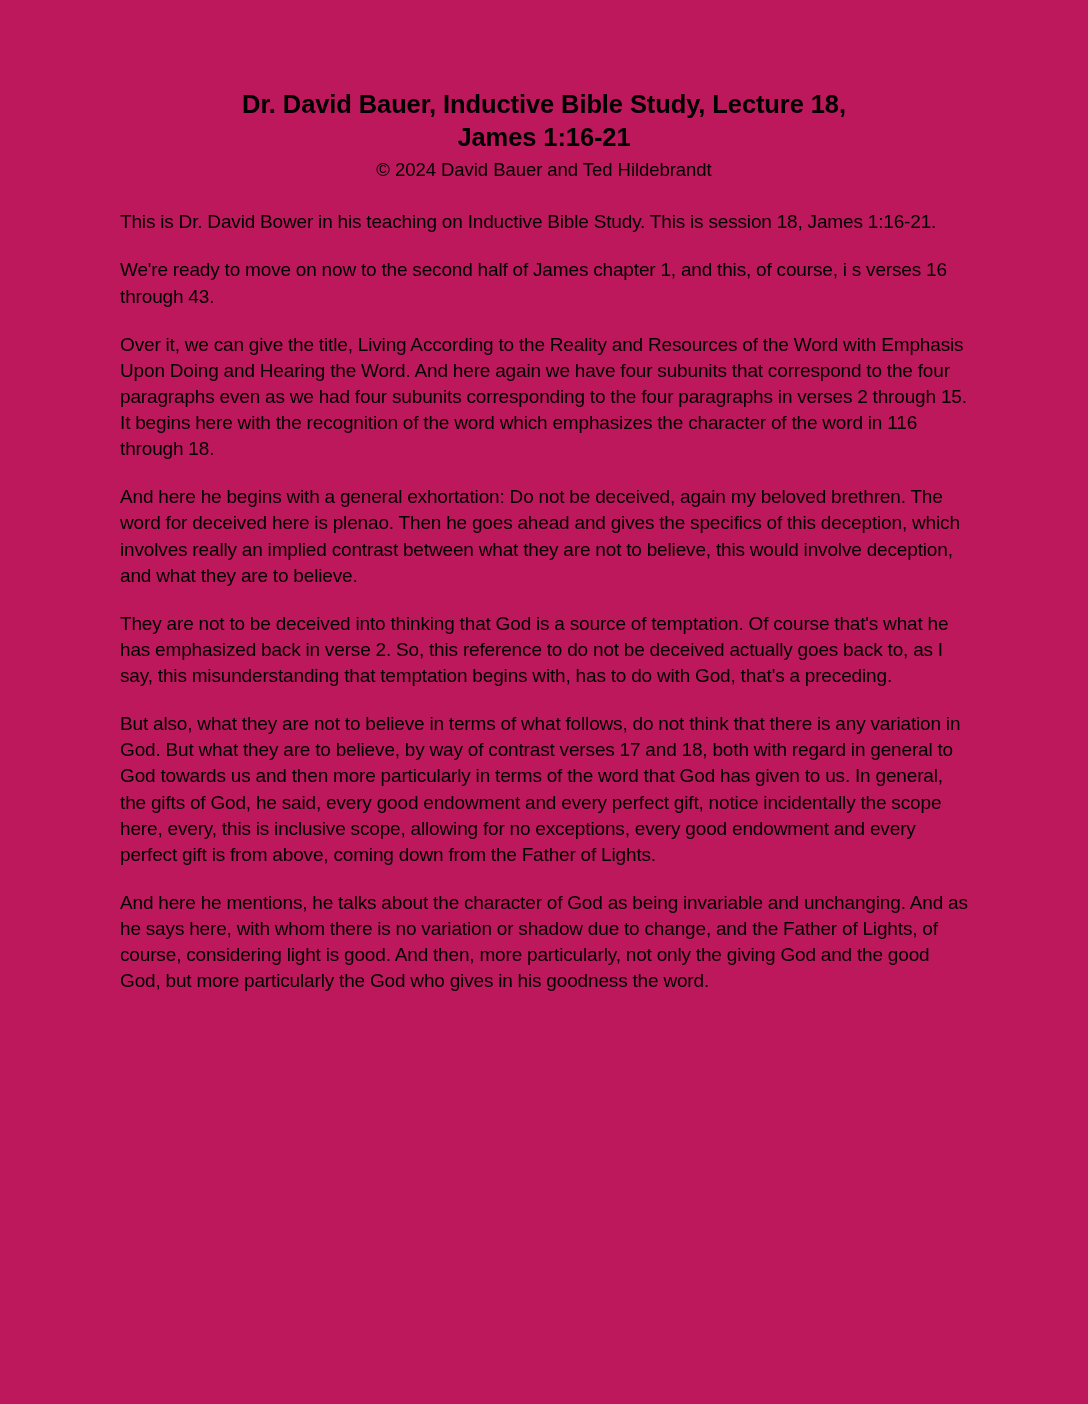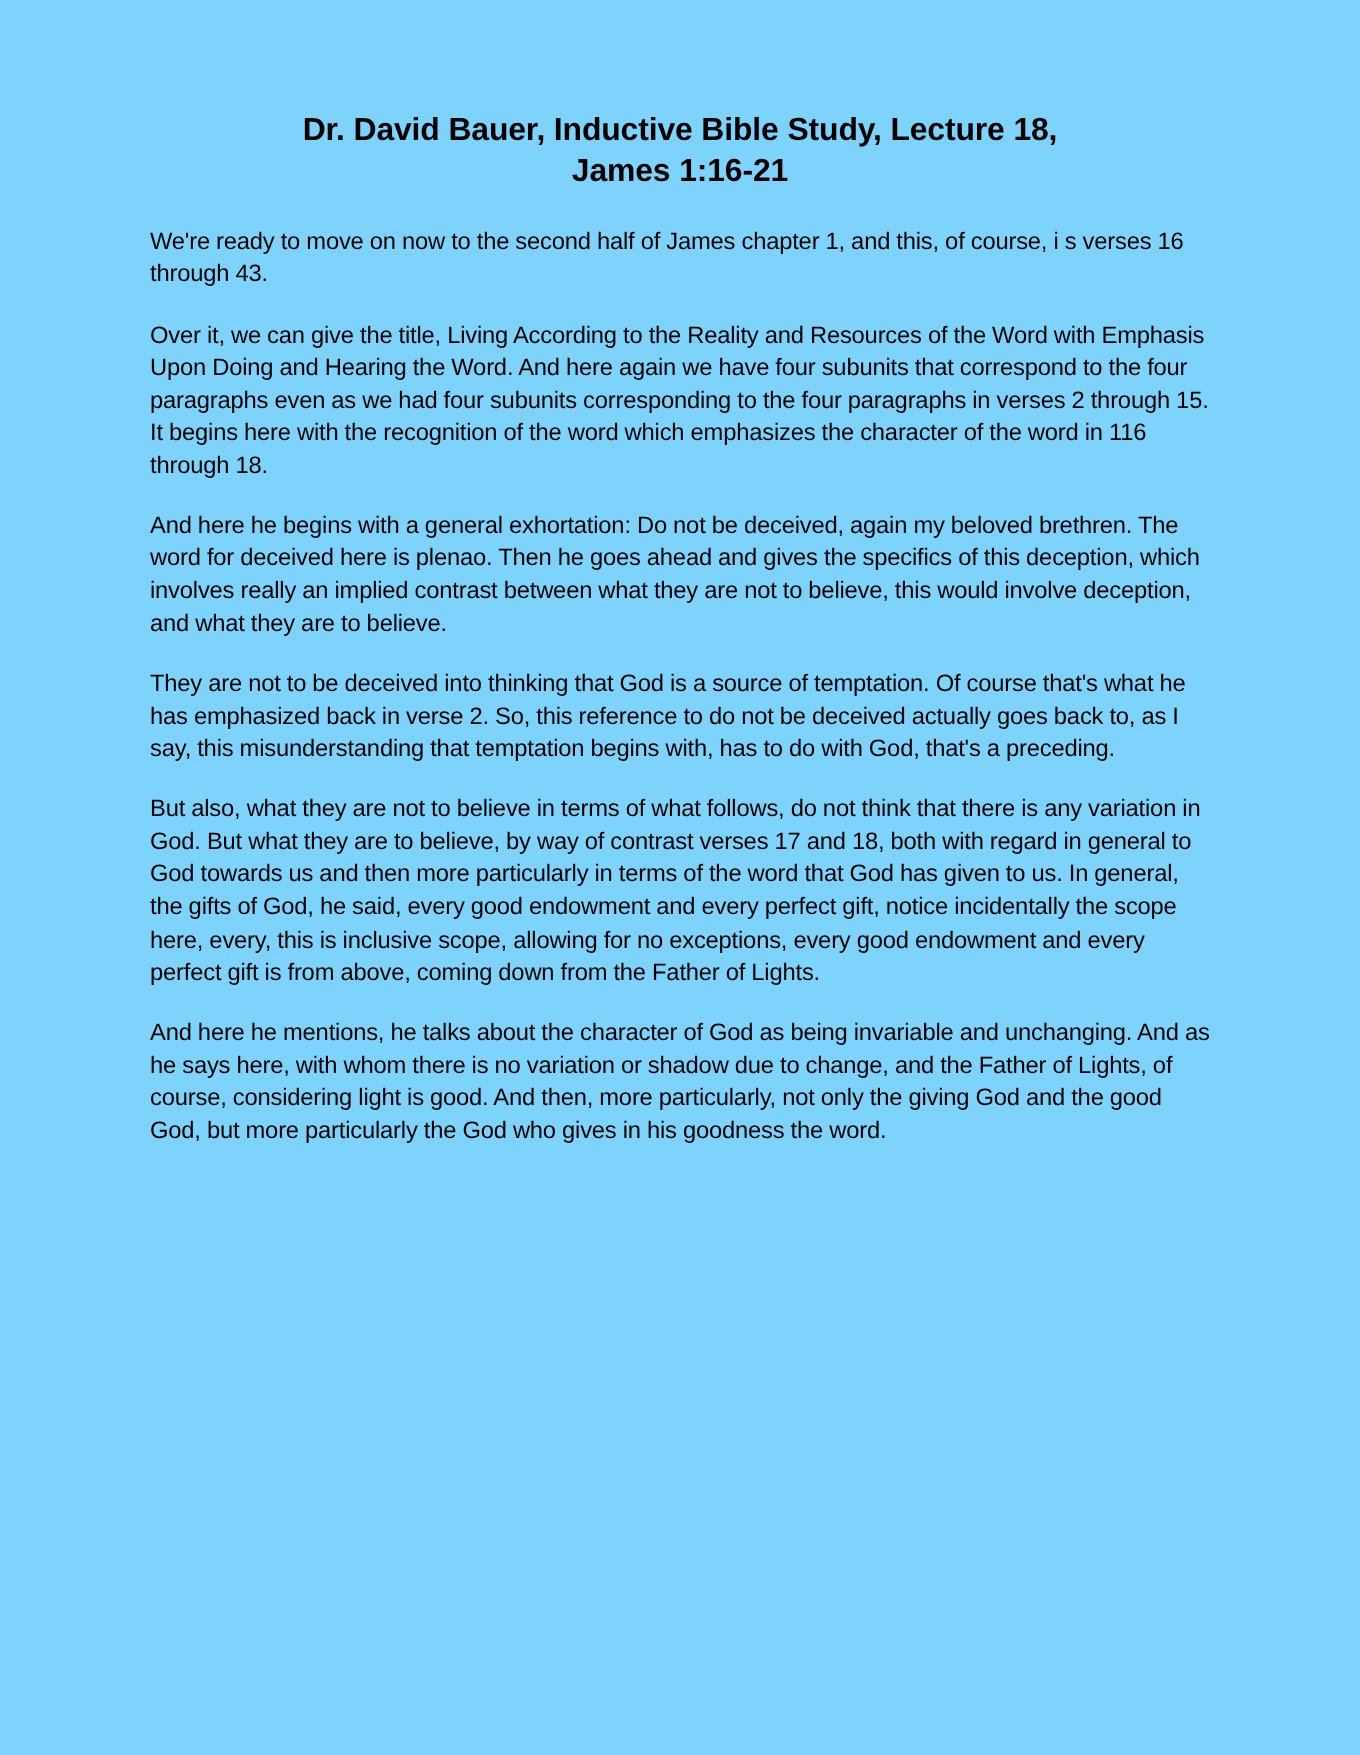--- a/index.html
+++ b/index.html
@@ -13,21 +13,21 @@
     font-family: "Liberation Sans", sans-serif;
     color: #000000;
     overflow: hidden;
   }
   .page {
     position: relative;
     width: 1088px;
     height: 1404px;
     box-sizing: border-box;
     padding: 88px 120px 60px 120px;
-    background: #7dd3fc;
+    background: #be185d;
   }
   .doc-title {
     text-align: center;
     font-size: 25.5px;
     font-weight: bold;
     line-height: 1.28;
     letter-spacing: -0.1px;
     margin: 0 0 0 0;
     padding: 0 10px;
   }
@@ -59,22 +59,24 @@
 </head>
 <body>
 
 <div class="page">
 
   <h1 class="doc-title">
     <span>Dr. David Bauer, Inductive Bible Study, Lecture 18,</span>
     <span class="line2">James 1:16-21</span>
   </h1>
 
+  <div class="copyright">© 2024 David Bauer and Ted Hildebrandt</div>
 
   <div class="body-text">
+    <p>This is Dr. David Bower in his teaching on Inductive Bible Study. This is session 18, James 1:16-21.</p>
     <p>We're ready to move on now to the second half of James chapter 1, and this, of course, i s verses 16 through 43.</p>
     <p>Over it, we can give the title, Living According to the Reality and Resources of the Word with Emphasis Upon Doing and Hearing the Word. And here again we have four subunits that correspond to the four paragraphs even as we had four subunits corresponding to the four paragraphs in verses 2 through 15. It begins here with the recognition of the word which emphasizes the character of the word in 116 through 18.</p>
     <p>And here he begins with a general exhortation: Do not be deceived, again my beloved brethren. The word for deceived here is plenao. Then he goes ahead and gives the specifics of this deception, which involves really an implied contrast between what they are not to believe, this would involve deception, and what they are to believe.</p>
     <p>They are not to be deceived into thinking that God is a source of temptation. Of course that's what he has emphasized back in verse 2. So, this reference to do not be deceived actually goes back to, as I say, this misunderstanding that temptation begins with, has to do with God, that's a preceding.</p>
     <p>But also, what they are not to believe in terms of what follows, do not think that there is any variation in God. But what they are to believe, by way of contrast verses 17 and 18, both with regard in general to God towards us and then more particularly in terms of the word that God has given to us. In general, the gifts of God, he said, every good endowment and every perfect gift, notice incidentally the scope here, every, this is inclusive scope, allowing for no exceptions, every good endowment and every perfect gift is from above, coming down from the Father of Lights.</p>
     <p>And here he mentions, he talks about the character of God as being invariable and unchanging. And as he says here, with whom there is no variation or shadow due to change, and the Father of Lights, of course, considering light is good. And then, more particularly, not only the giving God and the good God, but more particularly the God who gives in his goodness the word.</p>
   </div>
 
 </div>
 

